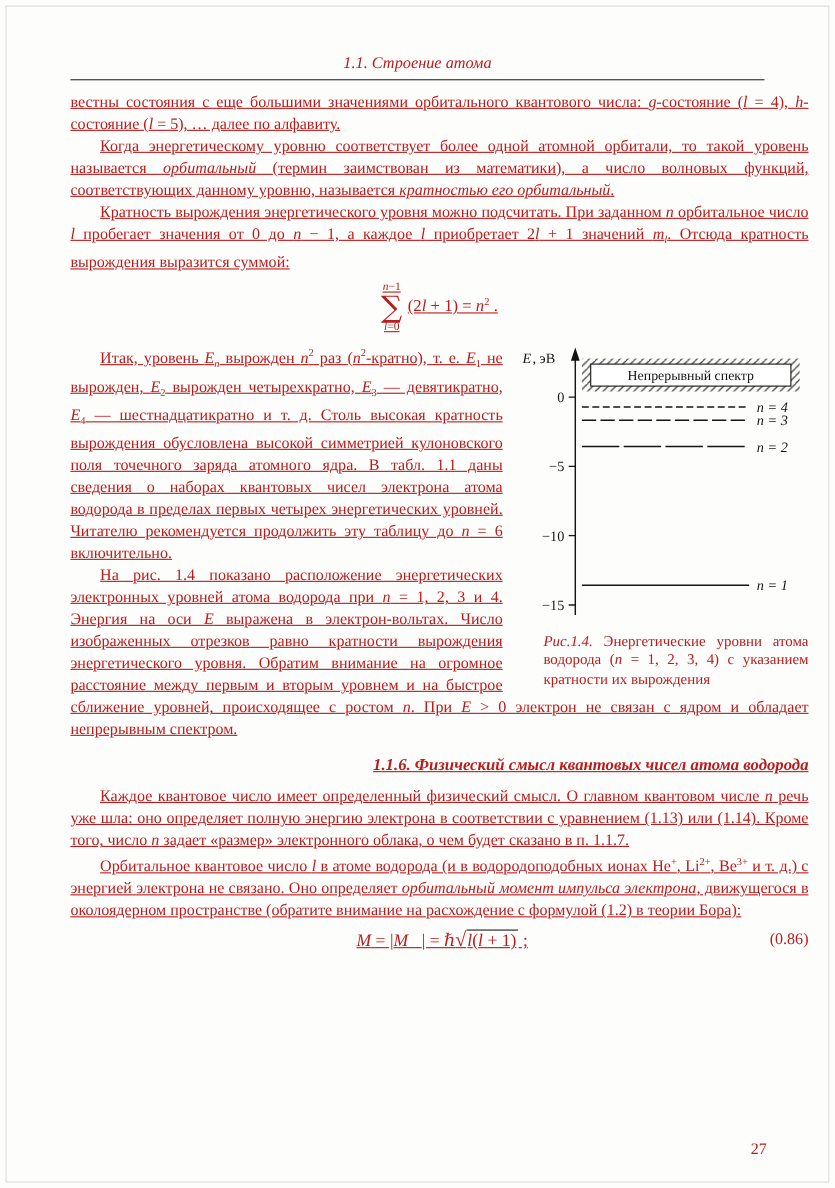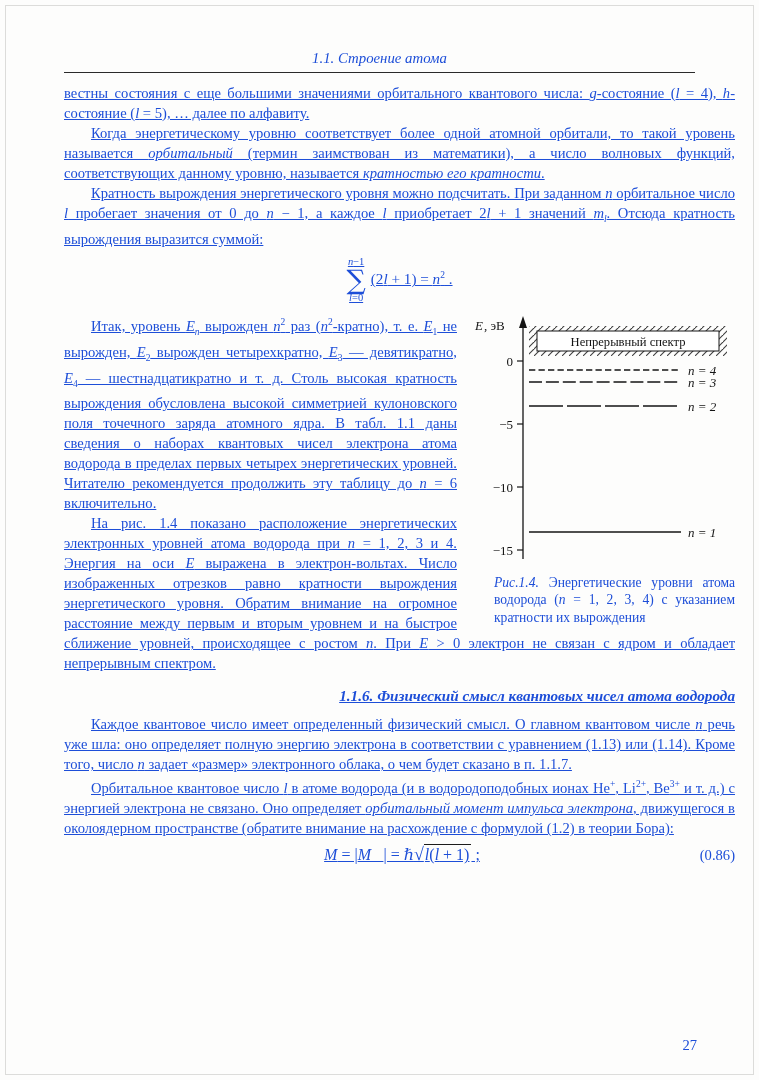--- a/index.html
+++ b/index.html
@@ -3,21 +3,21 @@
 <meta charset="utf-8">
 <style>
   html, body { margin: 0; padding: 0; background: #ffffff; }
   .page {
     position: relative;
     width: 759px;
     height: 1080px;
     background: #fdfdfc;
     overflow: hidden;
     font-family: "Liberation Serif", "DejaVu Serif", serif;
-    color: #1d4ed8;
+    color: #b91c1c;
   }
   .scan-border {
     position: absolute;
     inset: 5px;
     border: 1px solid #dcdcda;
     pointer-events: none;
   }
   .running-head { padding: 50px 64px 0; text-align: center; }
   .rh-title { font-style: italic; font-size: 14.8px; }
   .rh-rule { border-bottom: 1.2px solid #2a2a2a; margin-top: 5px; }
@@ -102,21 +102,21 @@
 <div class="page">
   <div class="scan-border"></div>
 
   <header class="running-head">
     <div class="rh-title">1.1. Строение атома</div>
     <div class="rh-rule"></div>
   </header>
 
   <main class="content">
     <p class="para">вестны состояния с еще большими значениями орбитального квантового числа: <i>g</i>-состояние (<i>l</i> = 4), <i>h</i>-состояние (<i>l</i> = 5), … далее по алфавиту.</p>
-    <p class="para indent">Когда энергетическому уровню соответствует более одной атомной орбитали, то такой уровень называется <i>орбитальный</i> (термин заимствован из математики), а число волновых функций, соответствующих данному уровню, называется <i>кратностью его кратности</i>.</p>
+    <p class="para indent">Когда энергетическому уровню соответствует более одной атомной орбитали, то такой уровень называется <i>орбитальный</i> (термин заимствован из математики), а число волновых функций, соответствующих данному уровню, называется <i>кратностью его орбитальный</i>.</p>
     <p class="para indent">Кратность вырождения энергетического уровня можно подсчитать. При заданном <i>n</i> орбитальное число <i>l</i> пробегает значения от 0 до <i>n</i> − 1, а каждое <i>l</i> приобретает 2<i>l</i> + 1 значений <i>m<sub>l</sub></i>. Отсюда кратность вырождения выразится суммой:</p>
 
     <div class="formula">
       <span class="sum-stack">
         <span class="limit"><i>n</i>−1</span>
         <span class="sigma">∑</span>
         <span class="limit"><i>l</i>=0</span>
       </span>
       <span class="expr">(2<i>l</i> + 1) = <i>n</i><sup>2</sup> .</span>
     </div>

